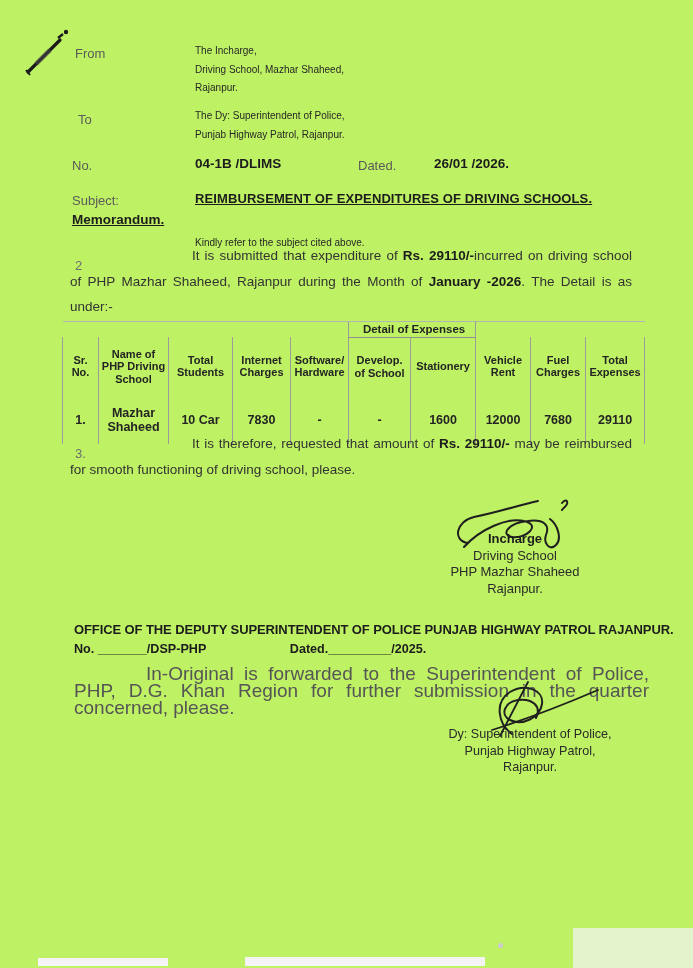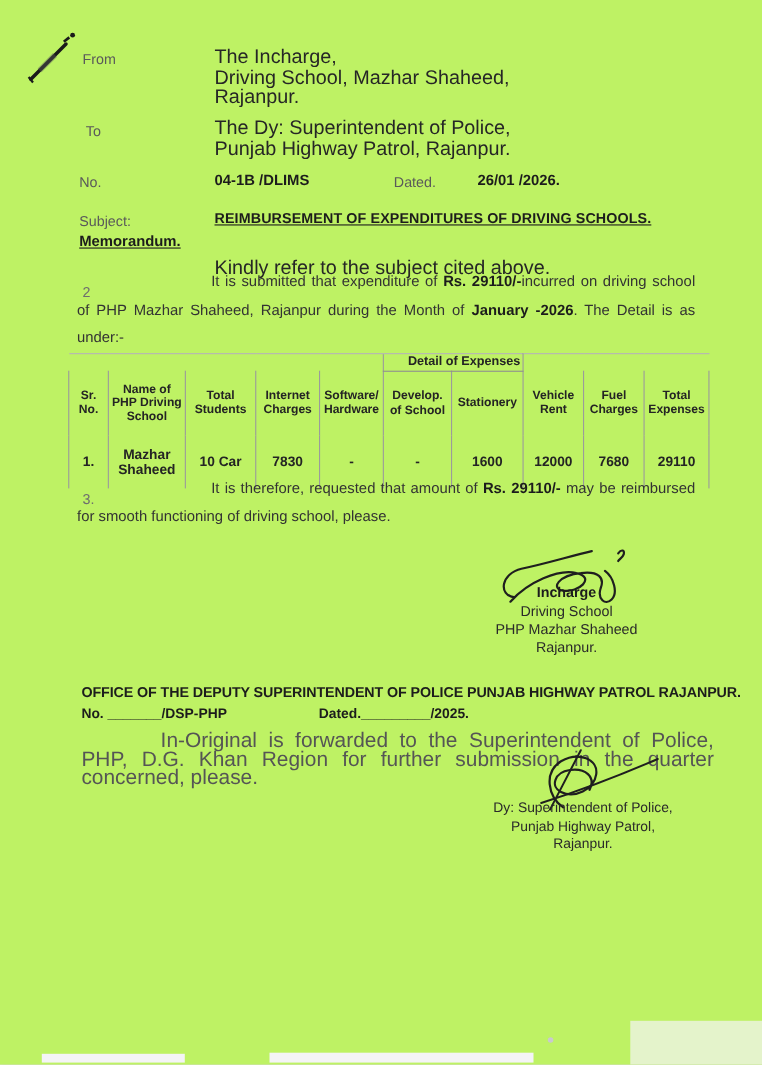--- a/index.html
+++ b/index.html
@@ -8,40 +8,40 @@
     width:693px;height:968px;
     margin:0 auto;
     background:#bef264;
     font-family:"Liberation Sans", sans-serif;
     color:#2e2e2e;
     overflow:hidden;
     box-shadow:0 0 4px rgba(0,0,0,.15);
   }
   .abs{position:absolute;}
   .label{color:#5a5a5a;font-size:13px;}
-  .doc-text{font-size:18px;color:#262626;line-height:18.5px;}
+  .doc-text{font-size:10px;color:#262626;line-height:18.5px;}
   .bold{font-weight:bold;color:#1c1c1c;}
   .uline{text-decoration:underline;}
   .para{
     width:562px;text-align:justify;
     font-size:13.5px;line-height:25.5px;color:#333;
     text-indent:122px;margin:0;
   }
   .marker{color:#6e6e6e;font-size:13px;}
   
   table.exp{border-collapse:collapse;table-layout:fixed;width:582px;}
   table.exp td{
     border-left:1px solid #9b9b9b;border-right:1px solid #9b9b9b;
     padding:1px 2px;vertical-align:middle;text-align:center;
     font-size:11px;font-weight:bold;color:#242424;line-height:12.5px;
     overflow:hidden;
   }
   table.exp tr.grp td{border-top:1px solid #b5b5b5;}
   table.exp td.noline{border-left:none;border-right:none;border-top:none;}
-  table.exp td.grp-cell{border-bottom:1px solid #8f8f8f;text-align:right;padding-left:6px;font-size:11.5px;margin-left:40px;}
+  table.exp td.grp-cell{border-bottom:1px solid #8f8f8f;text-align:center;padding-left:6px;font-size:11.5px;margin-left:40px;}
   table.exp tr.hdr td{height:56px;}
   table.exp tr.data td{height:46px;font-size:12.5px;line-height:14px;}
   
   .sig-block{text-align:center;font-size:13px;line-height:16.5px;color:#2a2a2a;}
   .scan-smudge{background:#f4f4f6;}
 </style>
 </head>
 <body>
 
 <div class="page">

